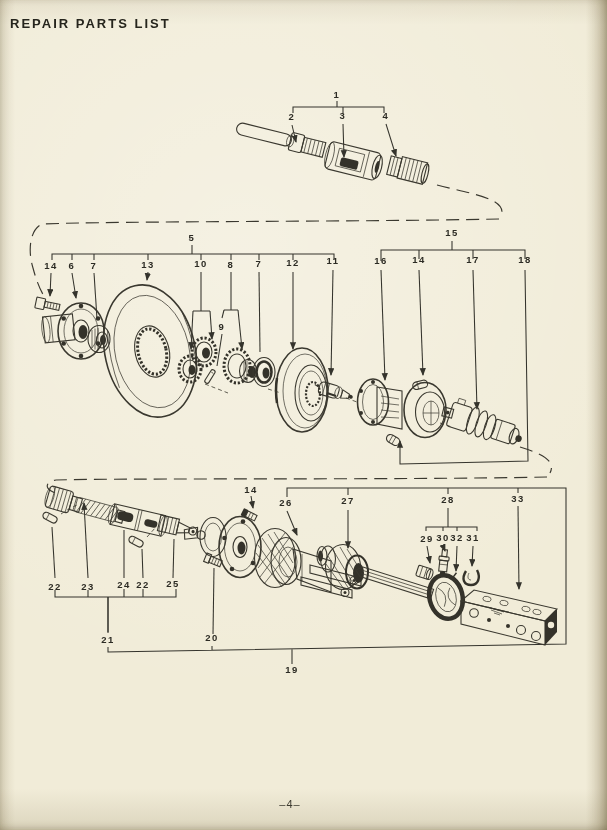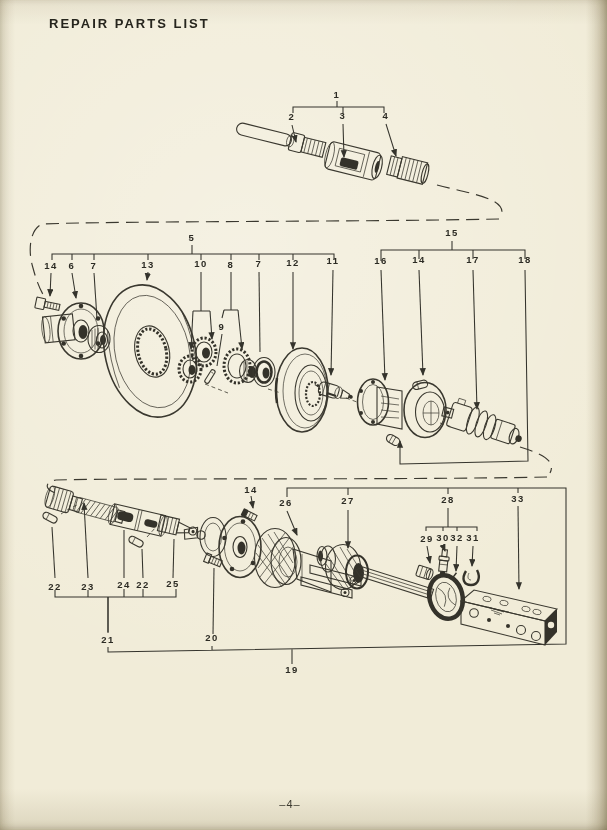--- a/index.html
+++ b/index.html
@@ -8,21 +8,21 @@
     background:
       radial-gradient(ellipse 120% 90% at 40% 30%, rgba(255,255,255,.28), rgba(255,255,255,0) 60%),
       linear-gradient(to right, rgba(110,92,50,.16), rgba(0,0,0,0) 2.5%, rgba(0,0,0,0) 96.5%, rgba(110,92,50,.30)),
       linear-gradient(to bottom, rgba(110,92,50,.10), rgba(0,0,0,0) 3%, rgba(0,0,0,0) 95%, rgba(110,92,50,.16)),
       #f1ecd8;
     box-shadow: inset -9px 0 12px -7px rgba(70,58,24,.35), inset 4px 0 8px -4px rgba(70,58,24,.22), inset 0 -7px 10px -6px rgba(70,58,24,.22);
     font-family:"Liberation Sans", sans-serif;
   }
   .title{
     position:absolute;left:10px;top:16px;
-    font-size:13px;font-weight:700;letter-spacing:2px;color:#26251d;margin-left:39px;
+    font-size:13px;font-weight:700;letter-spacing:2px;color:#26251d;
   }
   .pagenum{
     position:absolute;left:240px;top:798px;width:100px;text-align:center;
     font-size:11px;font-weight:400;letter-spacing:1px;color:#3a382e;
   }
   svg{position:absolute;left:0;top:0;}
   .ln{fill:none;stroke:#3a382f;stroke-width:1.1;}
   .thin{fill:none;stroke:#3a382f;stroke-width:0.7;}
   .thick{fill:none;stroke:#3a382f;stroke-width:1.6;}
   .dk{fill:#34322a;stroke:none;}

